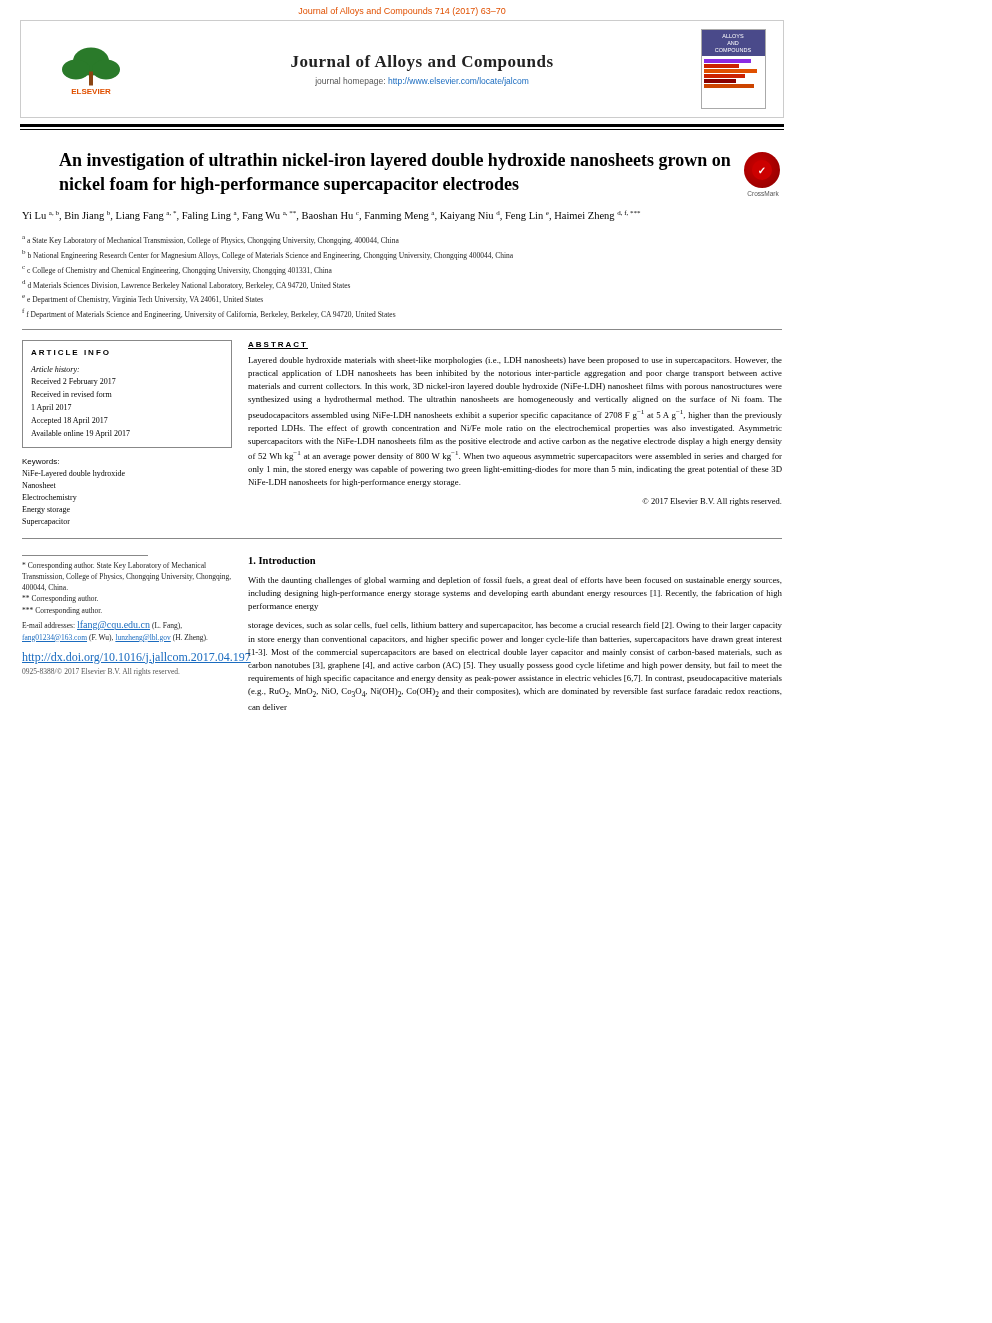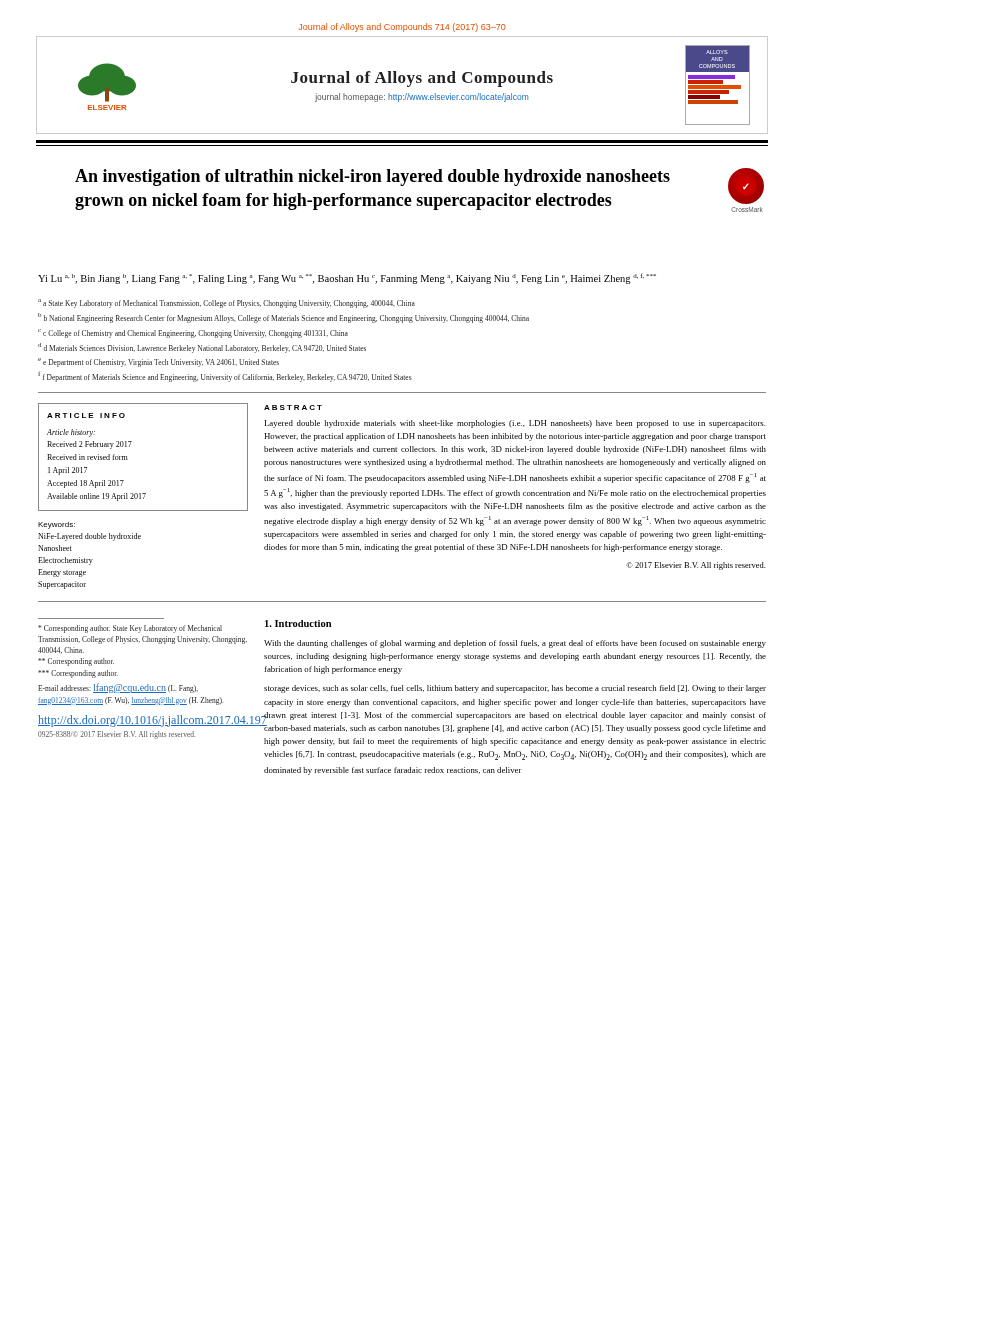--- a/index.html
+++ b/index.html
@@ -7,21 +7,21 @@
       background: #fff;
       font-family: "Times New Roman", Times, serif;
       font-size: 10px;
       color: #000;
       width: 992px;
     }
     .page {
       width: 804px;
       min-height: 1323px;
       background: #fff;
-      padding: 16px;
+      padding: 0;
     }
     
     .journal-ref-bar {
       text-align: center;
       font-size: 9px;
       color: #e05000;
       padding: 6px 0 4px 0;
       font-family: Arial, sans-serif;
     }
     
@@ -165,21 +165,20 @@
       text-align: center;
       color: #555;
       font-family: Arial, sans-serif;
       margin-top: 2px;
     }
     
     .authors-section {
       padding: 0 22px;
       font-size: 10.5px;
       line-height: 1.6;
-      margin-top: 47px;
     }
     .authors-section .author-list {
       margin-bottom: 4px;
     }
     sup {
       font-size: 7px;
     }
     
     .affiliations {
       padding: 4px 22px 8px 22px;
@@ -240,20 +239,21 @@
       font-family: Arial, sans-serif;
     }
     
     .abstract-section .section-label {
       font-size: 8px;
       font-family: Arial, sans-serif;
       font-weight: bold;
       letter-spacing: 2px;
       text-transform: uppercase;
       margin-bottom: 5px;
+      text-decoration: underline;
     }
     .abstract-text {
       font-size: 8.8px;
       line-height: 1.5;
       text-align: justify;
     }
     .abstract-copyright {
       text-align: right;
       font-size: 8.5px;
       margin-top: 6px;

